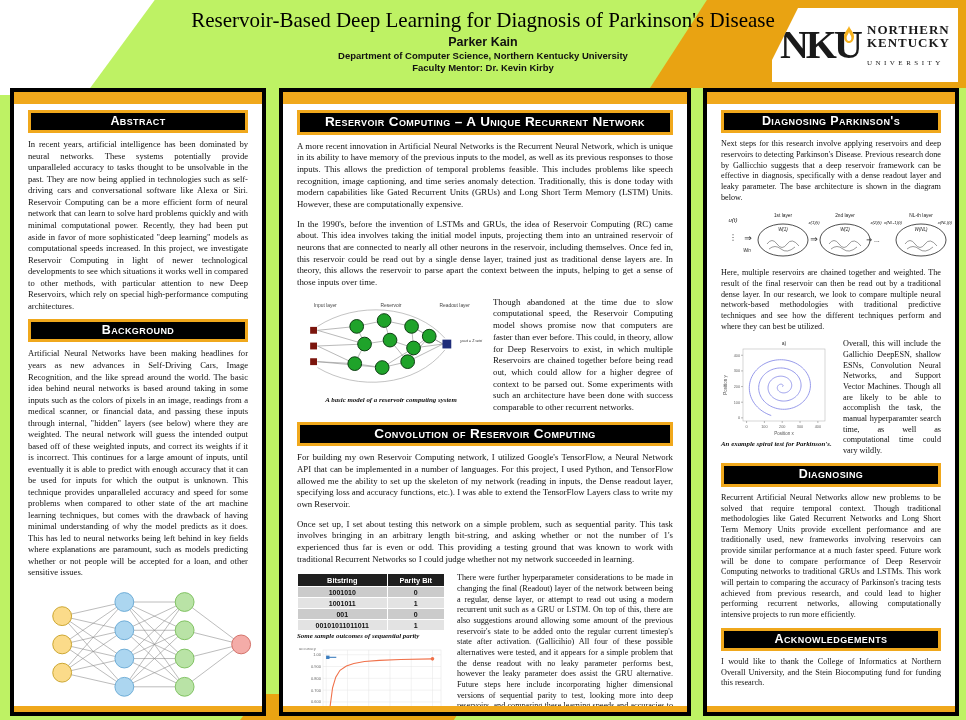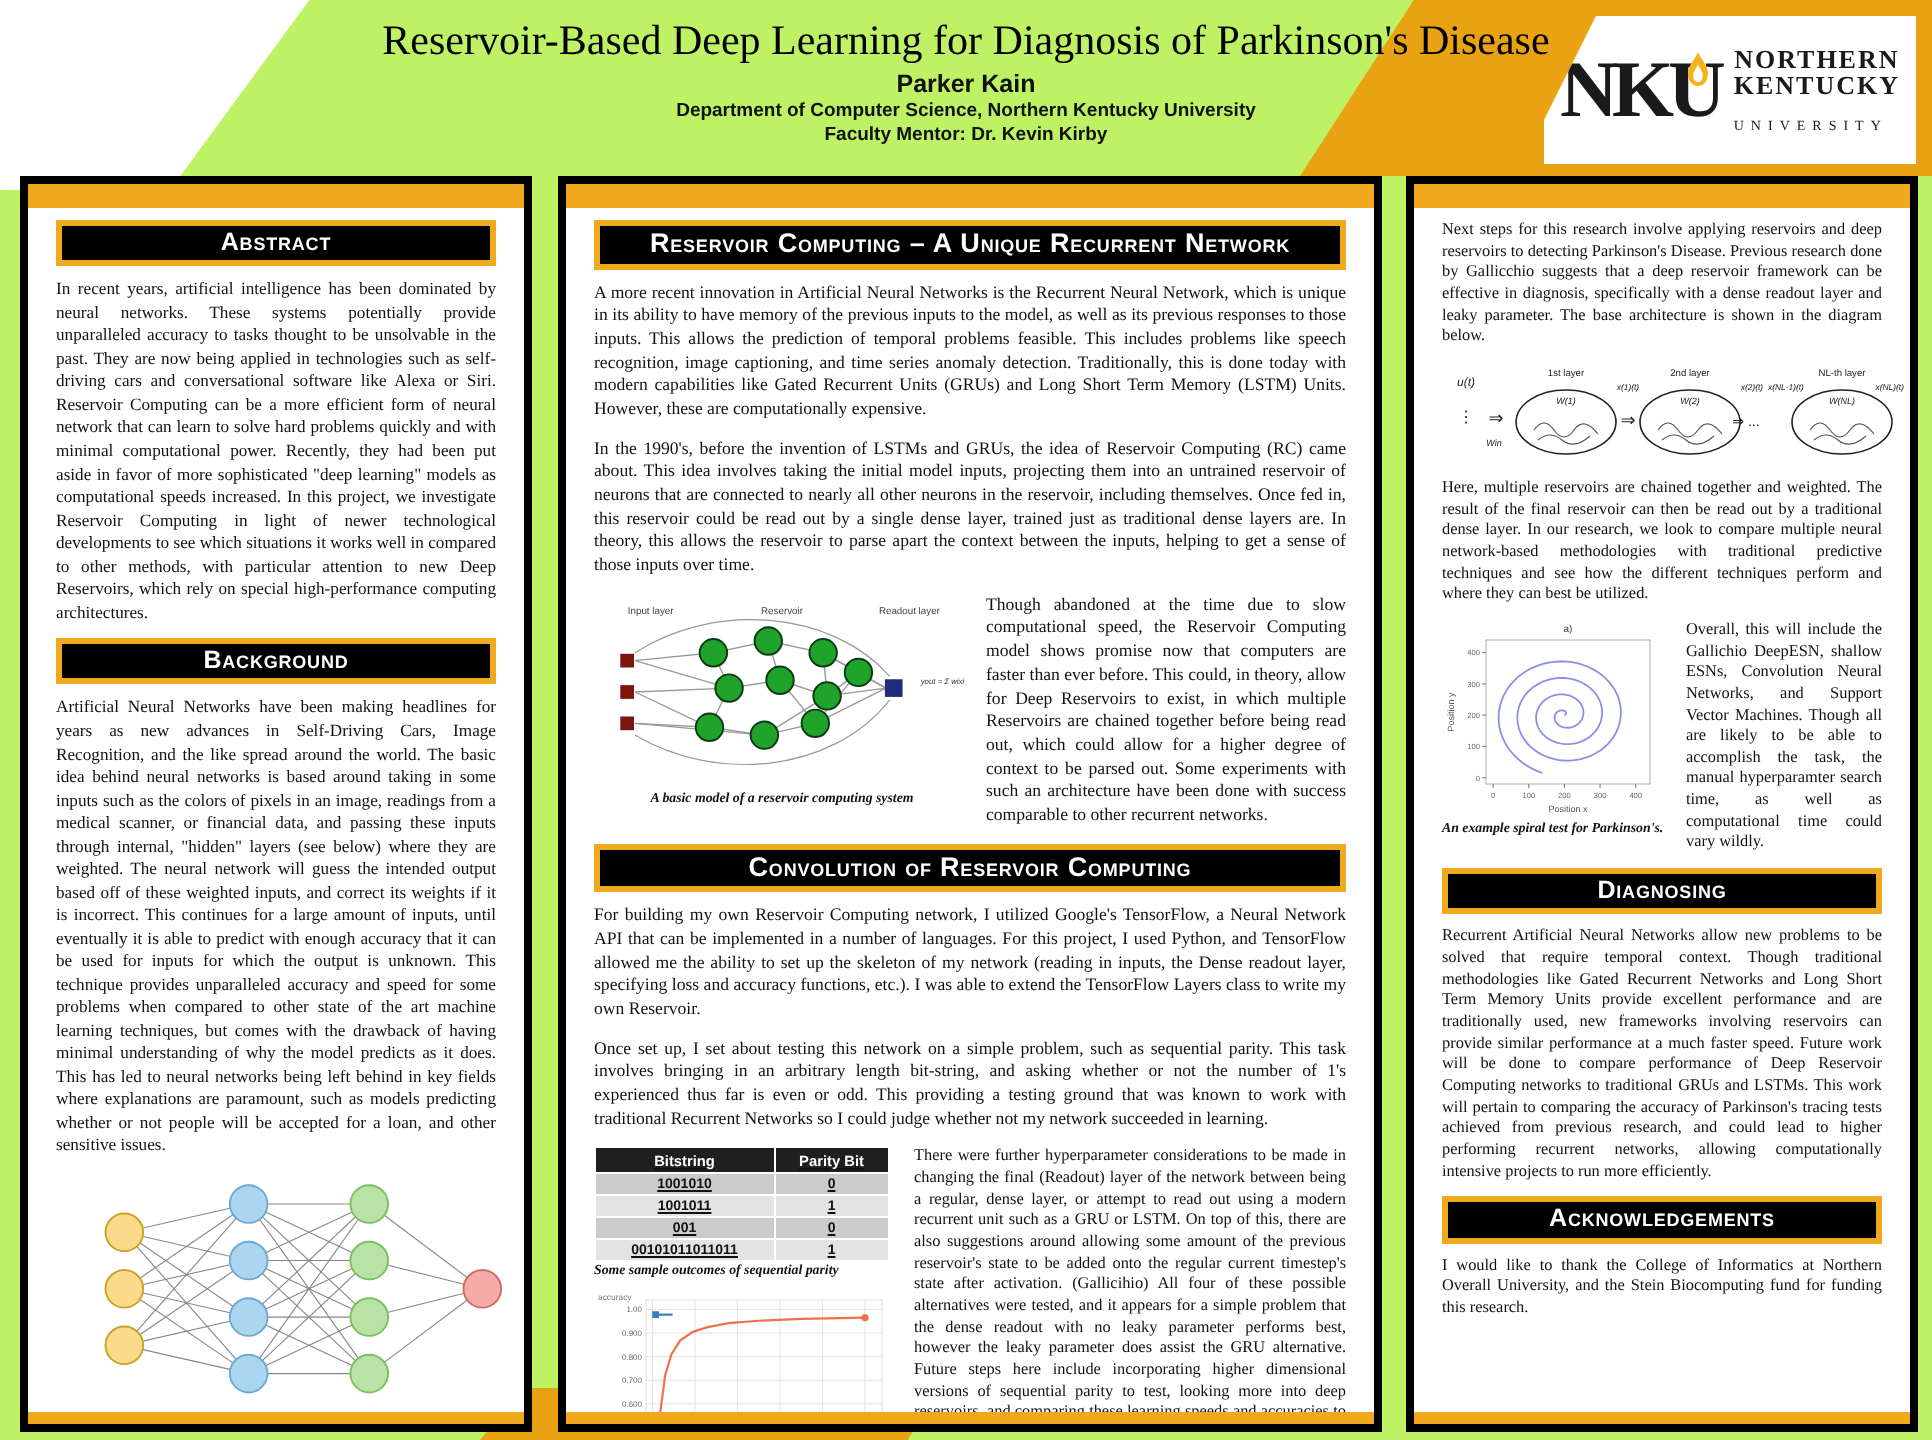--- a/index.html
+++ b/index.html
@@ -43,21 +43,21 @@
   .panel-mid .body-text{font-size:8.8px;line-height:1.33;margin:0 0 8px;}
   .fig-caption{font-size:6.9px;font-style:italic;font-weight:bold;line-height:1.25;margin:1px 0 4px;}
   
   .row{display:flex;gap:8px;align-items:flex-start;}
   .res-fig{width:188px;flex:none;text-align:center;}
   .row .grow{flex:1;}
   .apps-left{width:152px;flex:none;}
   .apps-right{flex:1;}
   .apps-right .body-text{font-size:8.2px;line-height:1.3;}
   
-  .parity-table{border-collapse:collapse;width:148px;font-family:"Liberation Sans","DejaVu Sans",sans-serif;margin-bottom:1px;text-decoration:underline;}
+  .parity-table{border-collapse:collapse;width:148px;font-family:"Liberation Sans","DejaVu Sans",sans-serif;margin-bottom:1px;}
   .parity-table th{background:#1f1f1f;color:#fff;font-size:7.4px;padding:1.5px 2px;border:1px solid #fff;}
   .parity-table td{font-size:7px;font-weight:bold;text-align:center;padding:1.5px 2px;border:1px solid #fff;}
   .parity-table tbody tr:nth-child(odd) td{background:#CBCBCB;}
   .parity-table tbody tr:nth-child(even) td{background:#E3E3E3;}
   .nn-fig{text-align:center;margin-top:2px;}
   .spiral-fig{width:114px;flex:none;}
   .spiral-right{flex:1;}
   svg{display:block;}
   .centered-svg{margin:0 auto;}
 </style>
@@ -279,20 +279,21 @@
         </div>
         <div class="apps-right">
           <p class="body-text">There were further hyperparameter considerations to be made in changing the final (Readout) layer of the network between being a regular, dense layer, or attempt to read out using a modern recurrent unit such as a GRU or LSTM. On top of this, there are also suggestions around allowing some amount of the previous reservoir's state to be added onto the regular current timestep's state after activation. (Gallicihio) All four of these possible alternatives were tested, and it appears for a simple problem that the dense readout with no leaky parameter performs best, however the leaky parameter does assist the GRU alternative. Future steps here include incorporating higher dimensional versions of sequential parity to test, looking more into deep reservoirs, and comparing these learning speeds and accuracies to traditional learning methods like LSTMs and GRUs.</p>
         </div>
       </div>
     </div>
   </section>
 
   <section class="panel panel-right">
     <div class="panel-inner">
+      <div class="sec-header">Diagnosing Parkinson's</div>
       <p class="body-text">Next steps for this research involve applying reservoirs and deep reservoirs to detecting Parkinson's Disease. Previous research done by Gallicchio suggests that a deep reservoir framework can be effective in diagnosis, specifically with a dense readout layer and leaky parameter. The base architecture is shown in the diagram below.</p>
       <svg class="centered-svg" width="236" height="54" viewBox="0 0 236 54">
           <text x="12" y="12" font-size="6" fill="#222" text-anchor="middle" font-family="&quot;Liberation Sans&quot;,sans-serif" font-style="italic">u(t)</text>
           <text x="12" y="30" font-size="8" fill="#222" text-anchor="middle" font-family="&quot;Liberation Sans&quot;,sans-serif">⋮</text>
           <text x="26" y="42" font-size="4.5" fill="#222" text-anchor="middle" font-family="&quot;Liberation Sans&quot;,sans-serif" font-style="italic">Win</text>
           <text x="27" y="31" font-size="9" fill="#222" text-anchor="middle" font-family="&quot;Liberation Sans&quot;,sans-serif">⇒</text>
           <ellipse cx="62" cy="30" rx="25" ry="16" fill="none" stroke="#222" stroke-width="0.8"></ellipse>
           <text x="62" y="7" font-size="4.8" fill="#222" text-anchor="middle" font-family="&quot;Liberation Sans&quot;,sans-serif">1st layer</text>
           <text x="62" y="21" font-size="4.5" fill="#222" text-anchor="middle" font-family="&quot;Liberation Sans&quot;,sans-serif" font-style="italic">W(1)</text>
           <path d="M 46 34 q 5 -7 10 0 q 5 7 10 0 q 5 -7 12 2" stroke="#555" stroke-width="0.6" fill="none"></path>

